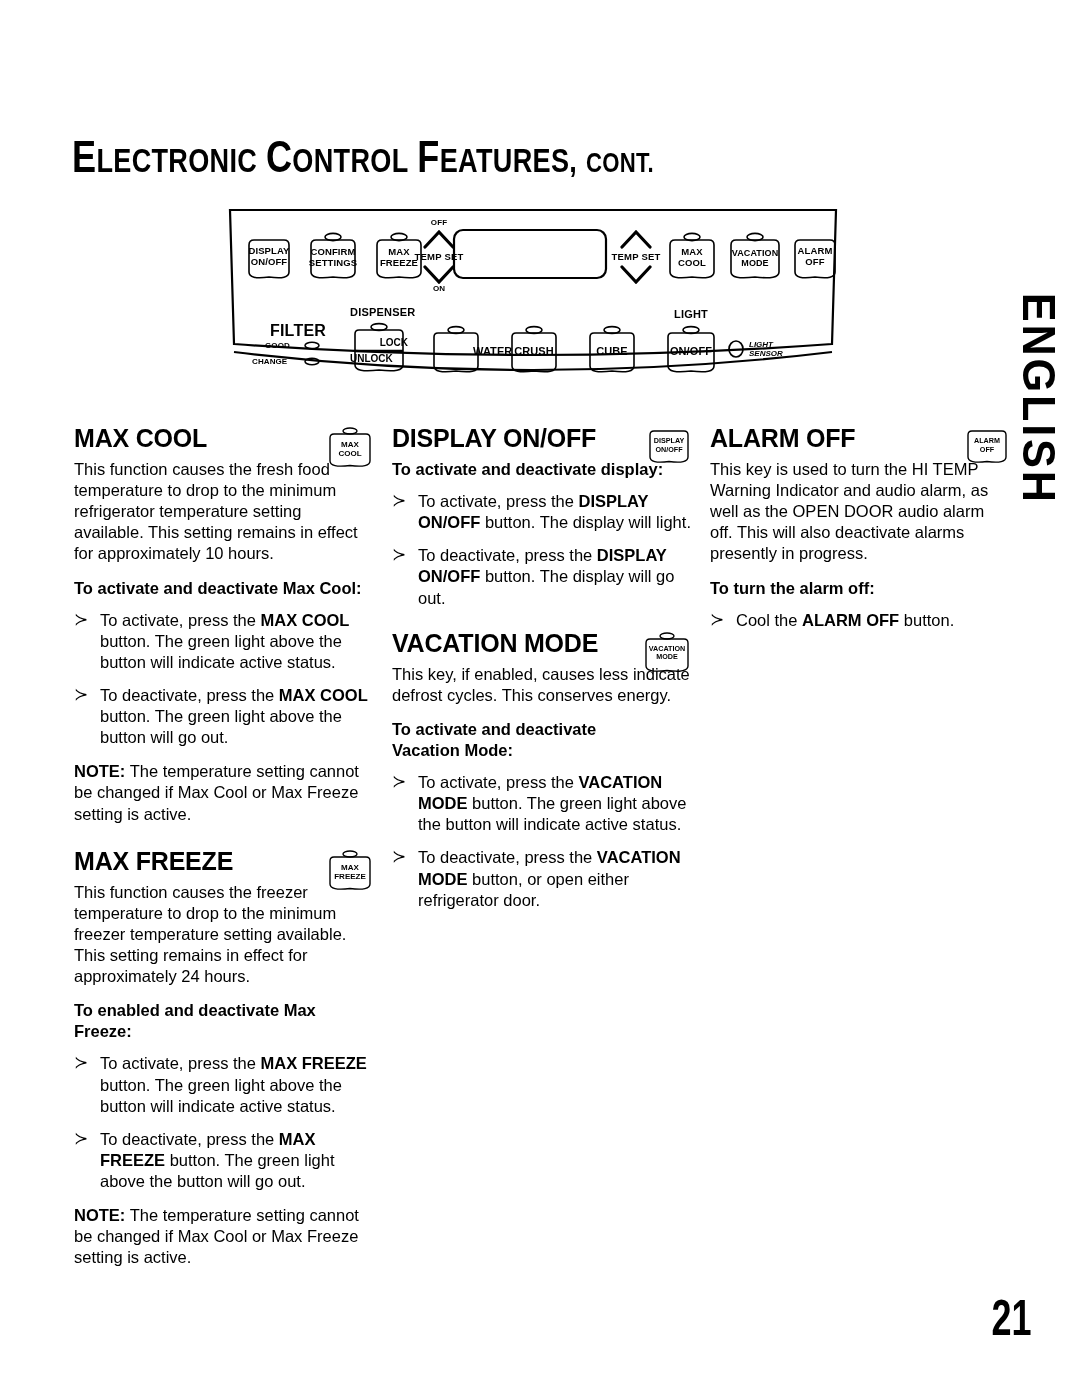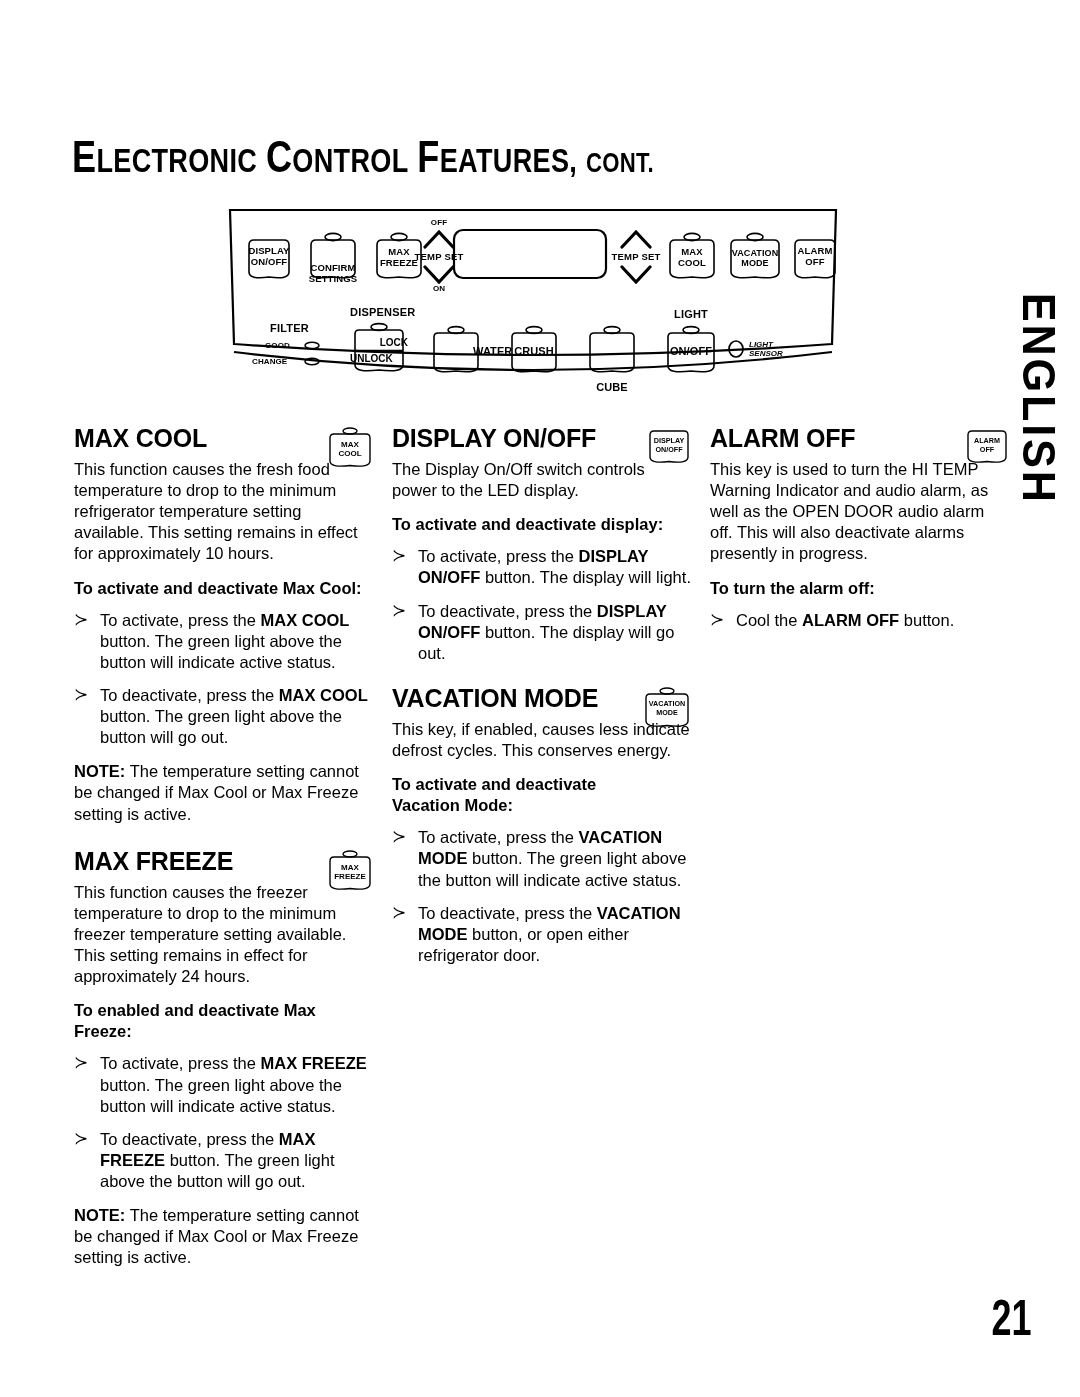--- a/index.html
+++ b/index.html
@@ -110,21 +110,21 @@
         <span>DISPLAY</span><br>
         <span>ON/OFF</span>
       </div>
     </div>
 
     <div class="pbtn" style="left:84px;top:34px;width:54px;height:48px;">
       <svg width="54" height="54" viewBox="0 0 54 54">
         <ellipse cx="27" cy="7" rx="8" ry="3.6" fill="none" stroke="#000" stroke-width="1.6"></ellipse>
         <path d="M5 15 Q5 10 10 10 L44 10 Q49 10 49 15 L49 42 Q49 50 27 47 Q5 50 5 42 Z" fill="none" stroke="#000" stroke-width="1.6"></path>
       </svg>
-      <div class="lbl" style="top:44px;">
+      <div class="lbl" style="top:28px;">
         <span>CONFIRM</span><br>
         <span>SETTINGS</span>
       </div>
     </div>
 
     <div class="pbtn" style="left:150px;top:34px;width:54px;height:48px;">
       <svg width="54" height="54" viewBox="0 0 54 54">
         <ellipse cx="27" cy="7" rx="8" ry="3.6" fill="none" stroke="#000" stroke-width="1.6"></ellipse>
         <path d="M5 15 Q5 10 10 10 L44 10 Q49 10 49 15 L49 42 Q49 50 27 47 Q5 50 5 42 Z" fill="none" stroke="#000" stroke-width="1.6"></path>
       </svg>
@@ -187,21 +187,21 @@
         <path d="M5 9 Q5 4 10 4 L40 4 Q45 4 45 9 L45 36 Q45 44 25 41 Q5 44 5 36 Z" fill="none" stroke="#000" stroke-width="1.6"></path>
       </svg>
       <div class="lbl" style="top:21px;">
         <span>ALARM</span><br>
         <span>OFF</span>
       </div>
     </div>
 
     <div class="plain-lbl" style="left:128px;top:110px;font-size:11px;">DISPENSER</div>
     <div class="plain-lbl" style="left:452px;top:112px;font-size:11px;">LIGHT</div>
-    <div class="plain-lbl" style="left:48px;top:126px;font-size:11px;">FILTER</div>
+    <div class="plain-lbl" style="left:48px;top:126px;font-size:16px;">FILTER</div>
 
     <div class="tiny-lbl" style="left:43px;top:145px;">GOOD</div>
     <div style="position:absolute;left:82px;top:145px;">
       <svg width="16" height="9" viewBox="0 0 16 9">
           <ellipse cx="8" cy="4.5" rx="7" ry="3.2" fill="none" stroke="#000" stroke-width="1.5"></ellipse>
         </svg>
     </div>
 
     <div class="tiny-lbl" style="left:30px;top:161px;">CHANGE</div>
     <div style="position:absolute;left:82px;top:161px;">
@@ -242,21 +242,21 @@
       <div class="lbl" style="top:27px;font-size:11px;">
         <span>CRUSH</span>
       </div>
     </div>
 
     <div class="pbtn" style="left:363px;top:128px;width:54px;height:48px;">
       <svg width="54" height="54" viewBox="0 0 54 54">
         <ellipse cx="27" cy="6" rx="8" ry="3.4" fill="none" stroke="#000" stroke-width="1.6"></ellipse>
         <path d="M5 13 Q5 9 9 9 L45 9 Q49 9 49 13 L49 42 Q49 50 27 47 Q5 50 5 42 Z" fill="none" stroke="#000" stroke-width="1.6"></path>
       </svg>
-      <div class="lbl" style="top:27px;font-size:11px;margin-top:36px;">
+      <div class="lbl" style="top:27px;font-size:11px;">
         <span>CUBE</span>
       </div>
     </div>
 
     <div class="pbtn" style="left:441px;top:128px;width:56px;height:48px;">
       <svg width="56" height="54" viewBox="0 0 56 54">
         <ellipse cx="28" cy="6" rx="8" ry="3.4" fill="none" stroke="#000" stroke-width="1.6"></ellipse>
         <path d="M5 13 Q5 9 9 9 L47 9 Q51 9 51 13 L51 42 Q51 50 28 47 Q5 50 5 42 Z" fill="none" stroke="#000" stroke-width="1.6"></path>
       </svg>
       <div class="lbl" style="top:27px;font-size:11px;">
@@ -348,21 +348,20 @@
       <div class="head-icon" style="width:46px;height:38px;top:4px;">
         <svg width="46" height="40" viewBox="0 0 46 40">
             <path d="M4 7 Q4 3 8 3 L38 3 Q42 3 42 7 L42 29 Q42 36 23 33.5 Q4 36 4 29 Z" fill="none" stroke="#000" stroke-width="1.4"></path>
           </svg>
         <div style="position:absolute;left:0;top:9px;width:46px;text-align:center;font-size:7.2px;font-weight:bold;line-height:1.2;">
           <span>DISPLAY</span><br>
           <span>ON/OFF</span>
         </div>
       </div>
     </div>
-    <p class="body">The Display On/Off switch controls power to the LED display.</p>
     <p class="sub">To activate and deactivate display:</p>
     <ul class="bl">
       <li>
         <span class="bullet">≻</span><span>To activate, press the </span><b>DISPLAY ON/OFF</b><span> button. The display will light.</span>
       </li>
       <li>
         <span class="bullet">≻</span><span>To deactivate, press the </span><b>DISPLAY ON/OFF</b><span> button. The display will go out.</span>
       </li>
     </ul>
   </section>

